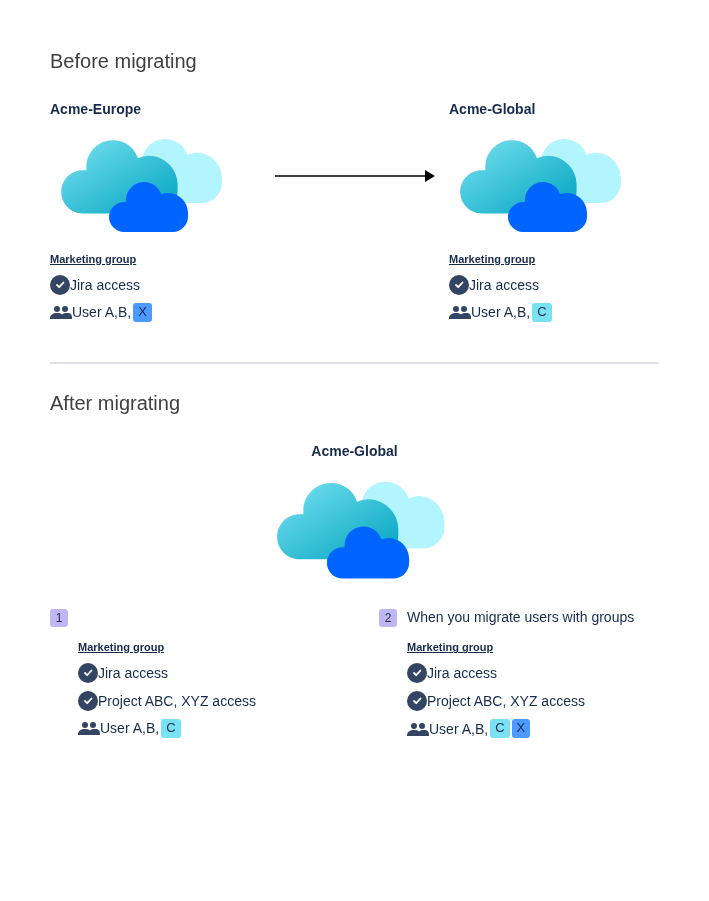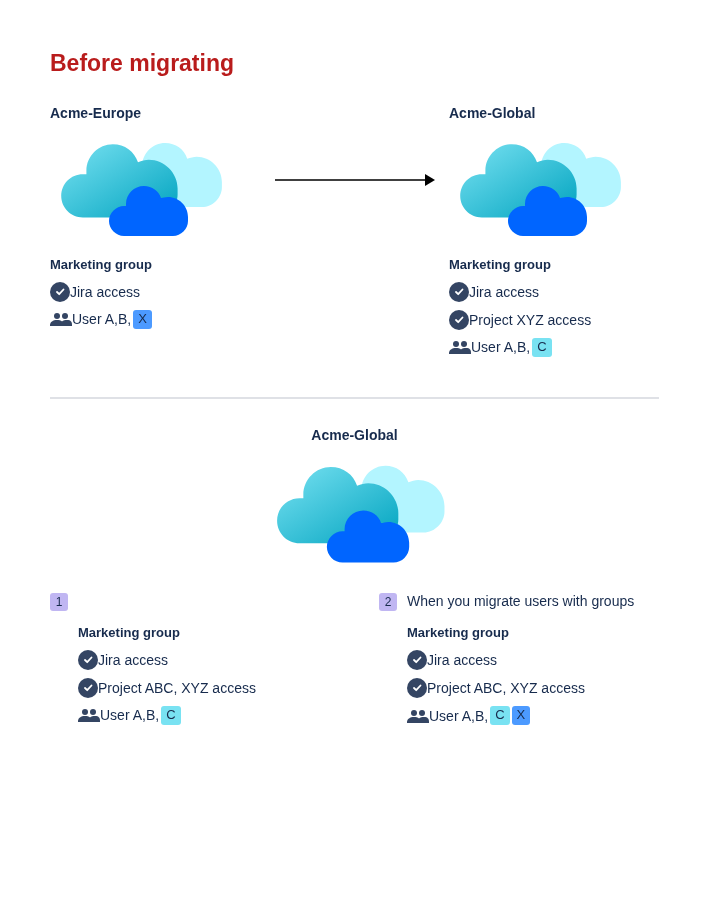--- a/index.html
+++ b/index.html
@@ -6,43 +6,44 @@
   body {
     font-family: -apple-system, BlinkMacSystemFont, "Segoe UI", Helvetica, Arial, sans-serif;
     color: #172B4D;
     margin: 0;
     padding: 0;
     width: 709px;
     background: #fff;
   }
   .page { padding: 50px 50px 40px; }
   h2.section-title {
-    font-size: 23px;
-    font-weight: 700;
+    font-size: 20px;
+    font-weight: 400;
     margin: 0 0 28px;
-    color: #b91c1c;
+    color: #404040;
   }
   .before-row {
     display: flex;
     align-items: flex-start;
     justify-content: flex-start;
     margin-bottom: 32px;
   }
   .site-block { width: 210px; }
   .site-title {
     font-size: 14px;
     font-weight: 700;
     margin: 0 0 6px;
   }
   .cloud-wrap { margin: 0 0 10px -4px; }
   .cloud-svg { display:block; }
   .group-name {
-    font-size: 13px;
+    font-size: 11px;
     font-weight: 700;
     margin: 4px 0 10px;
+    text-decoration: underline;
   }
   .perm-list { list-style:none; padding:0; margin:0; }
   .perm-list li {
     display:flex;
     align-items:center;
     font-size:14px;
     color:#172B4D;
     margin-bottom:8px;
     white-space: nowrap;
   }
@@ -188,41 +189,34 @@
       <ul class="perm-list">
         <li>
           <span class="check-badge">
               <svg width="12" height="12" viewBox="0 0 12 12">
                 <use href="#check-glyph"></use>
               </svg>
             </span>
           <span>Jira access</span>
         </li>
         <li>
-          <span class="check-badge">
-              <svg width="12" height="12" viewBox="0 0 12 12">
-                <use href="#check-glyph"></use>
-              </svg>
-            </span>
-          <span>Project XYZ access</span>
-        </li>
-        <li>
           <svg class="users-icon" width="22" height="16" viewBox="0 0 22 16">
               <use href="#users-glyph"></use>
             </svg>
           <span>User A,B,</span>
           <span class="tag tag-teal">C</span>
         </li>
       </ul>
     </div>
 
   </div>
 
   <hr class="divider">
 
+  <h2 class="section-title">After migrating</h2>
 
   <div class="after-cloud-wrap">
     <span class="site-title">Acme-Global</span>
     <svg class="cloud-svg" width="190" height="125" viewBox="0 0 180 120">
         <use href="#cloud-cluster"></use>
       </svg>
   </div>
 
   <div class="scenarios-row">
 

